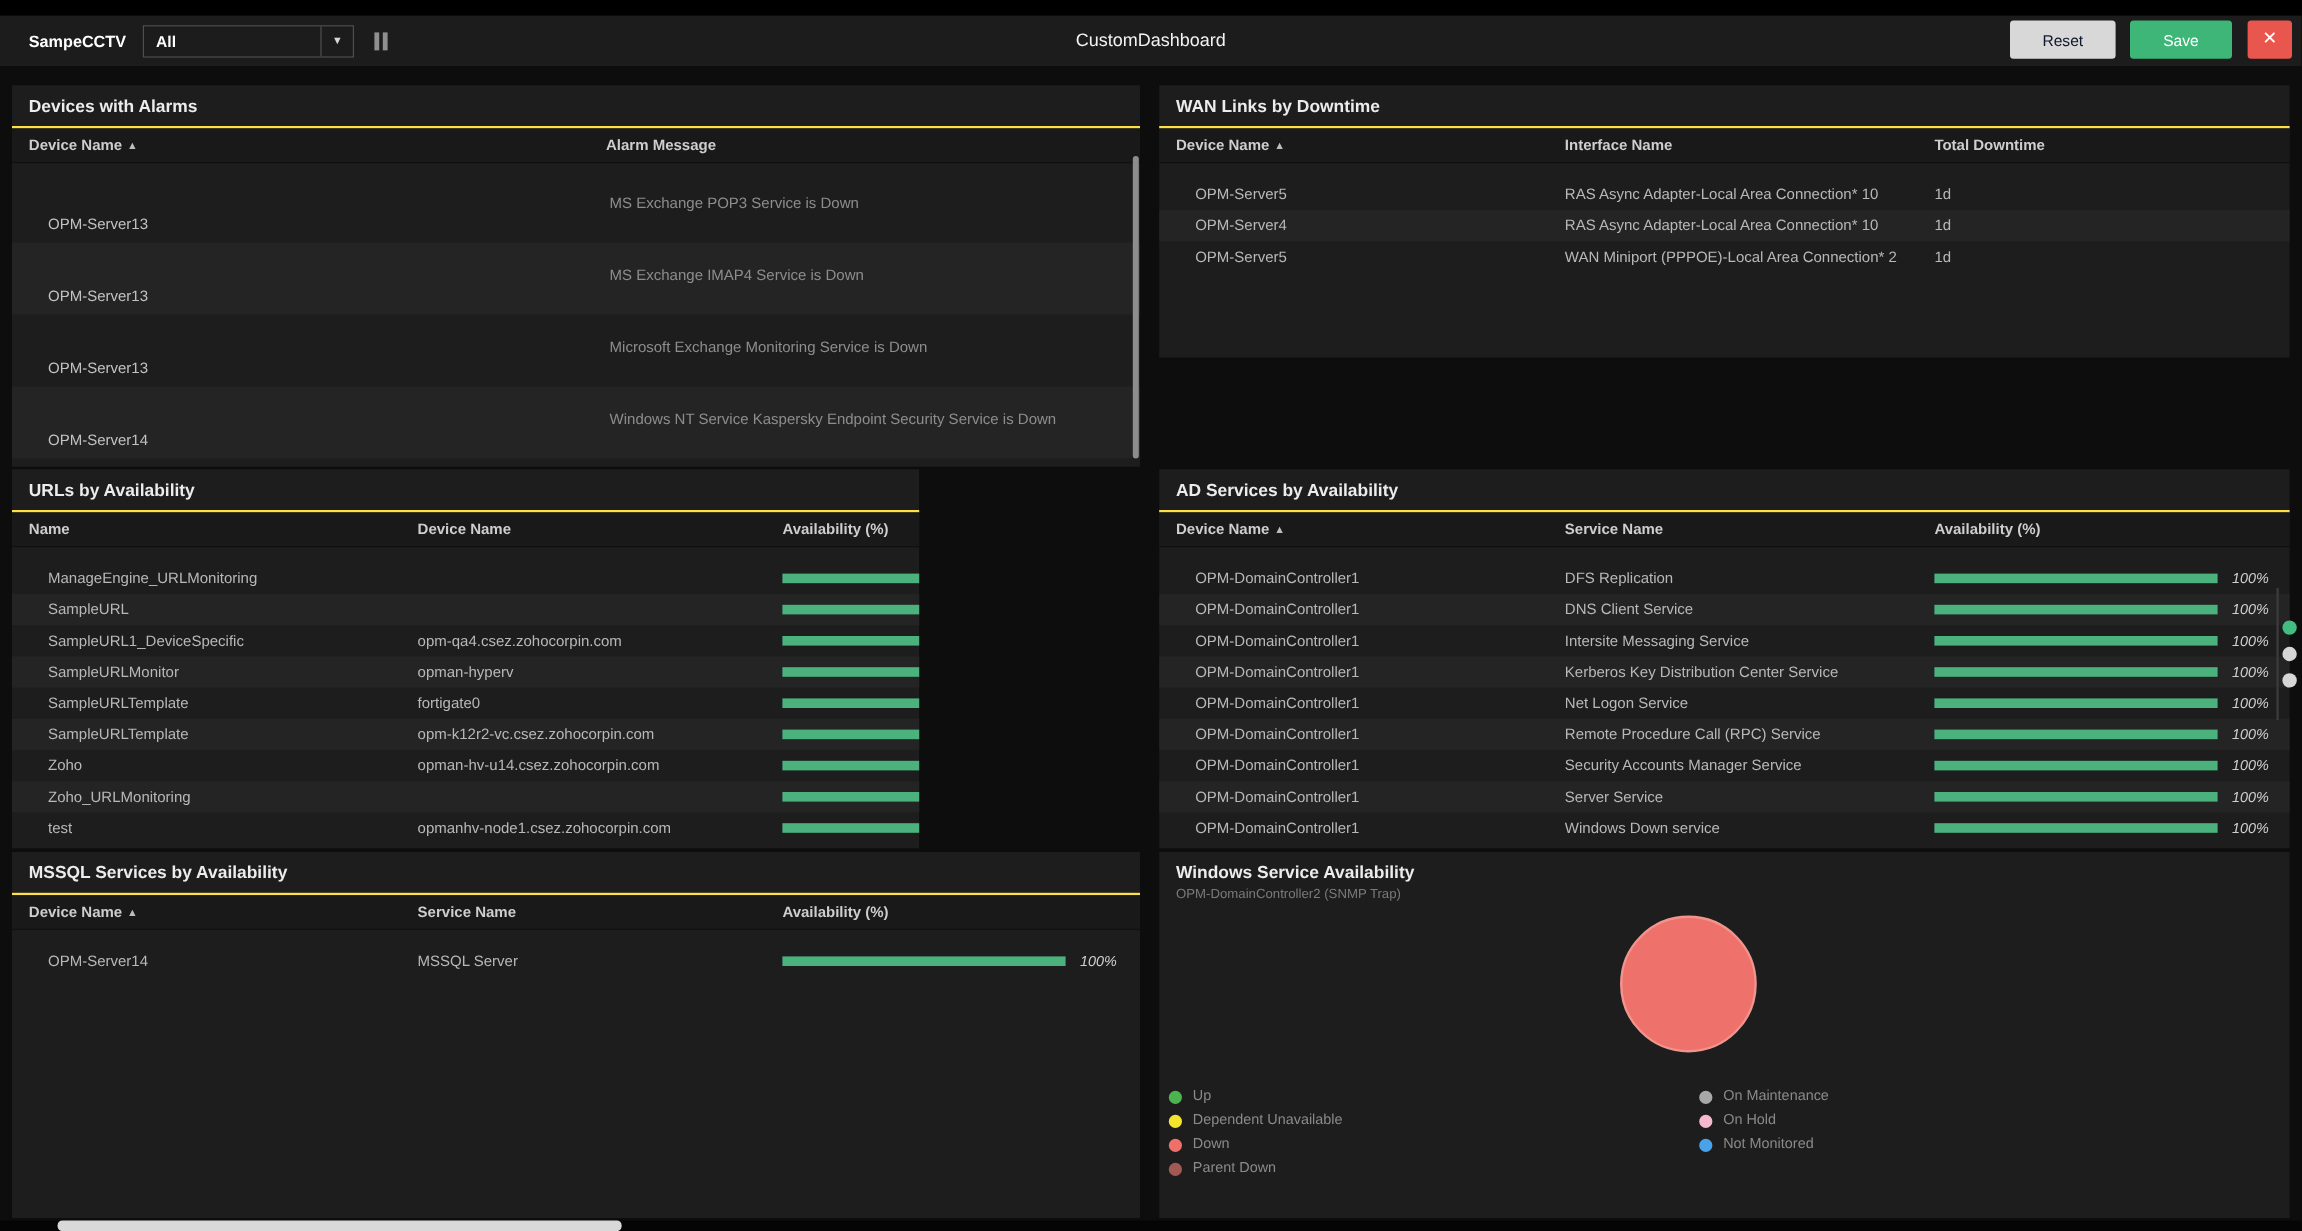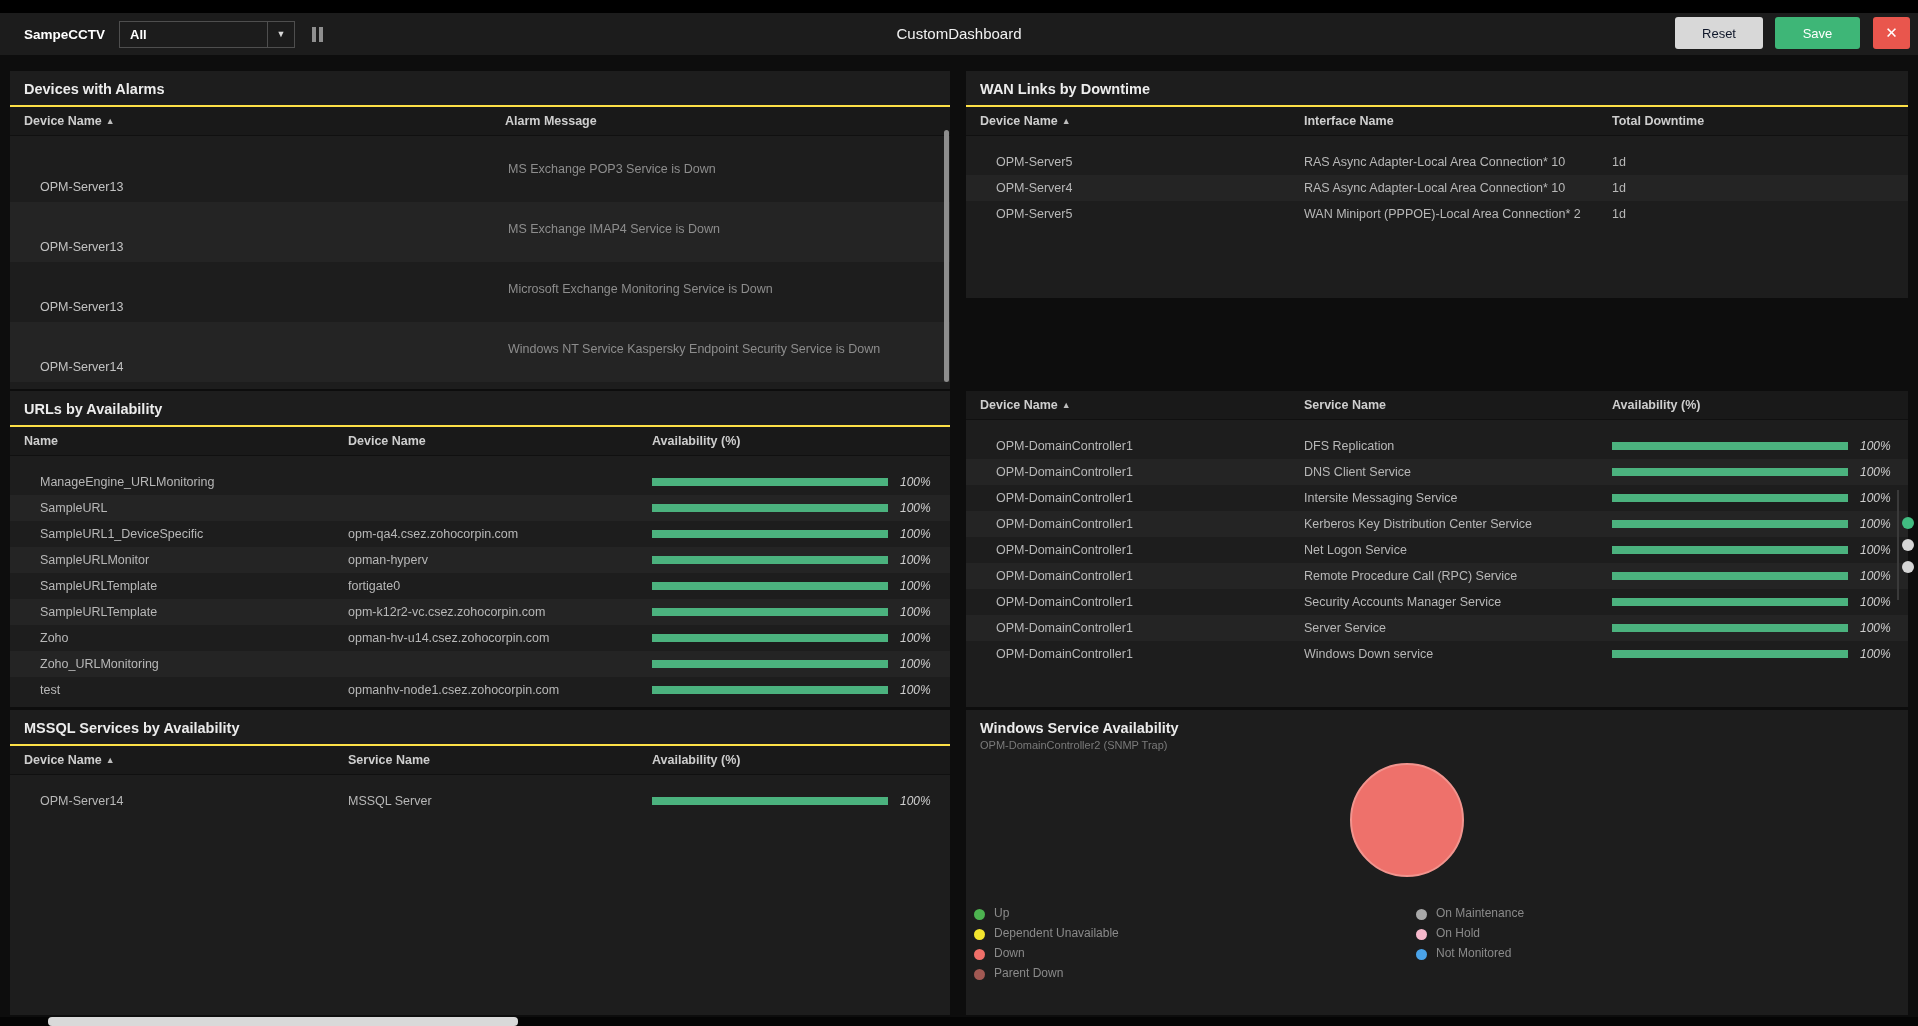--- a/index.html
+++ b/index.html
@@ -149,21 +149,21 @@
         <div class="cell c3">1d</div>
       </div>
       <div class="trow cols-b">
         <div class="cell c1">OPM-Server5</div>
         <div class="cell c2">WAN Miniport (PPPOE)-Local Area Connection* 2</div>
         <div class="cell c3">1d</div>
       </div>
     </div>
 </section>
 
-<section class="panel" style="left:10px; top:391px; width:940px; height:316px;">
+<section class="panel" style="left:10px; top:391px; width:756px; height:316px;">
   <header>URLs by Availability</header>
   <div class="thead cols-a">
     <div class="th c1"><span>Name</span></div>
     <div class="th c2"><span>Device Name</span></div>
     <div class="th c3"><span>Availability (%)</span></div>
   </div>
   <div class="tbody">
       <div class="trow cols-a">
         <div class="cell c1">ManageEngine_URLMonitoring</div>
         <div class="cell c2"></div>
@@ -233,20 +233,21 @@
         <div class="cell c2">opmanhv-node1.csez.zohocorpin.com</div>
         <div class="cell c3 availcell">
           <span class="bar"></span>
           <span class="pct">100%</span>
         </div>
       </div>
     </div>
 </section>
 
 <section class="panel" style="left:966px; top:391px; width:942px; height:316px;">
+  <header>AD Services by Availability</header>
   <div class="thead cols-b">
     <div class="th c1"><span>Device Name</span><span class="sort">▲</span></div>
     <div class="th c2"><span>Service Name</span></div>
     <div class="th c3"><span>Availability (%)</span></div>
   </div>
   <div class="tbody">
       <div class="trow cols-b">
         <div class="cell c1">OPM-DomainController1</div>
         <div class="cell c2">DFS Replication</div>
         <div class="cell c3 availcell">

